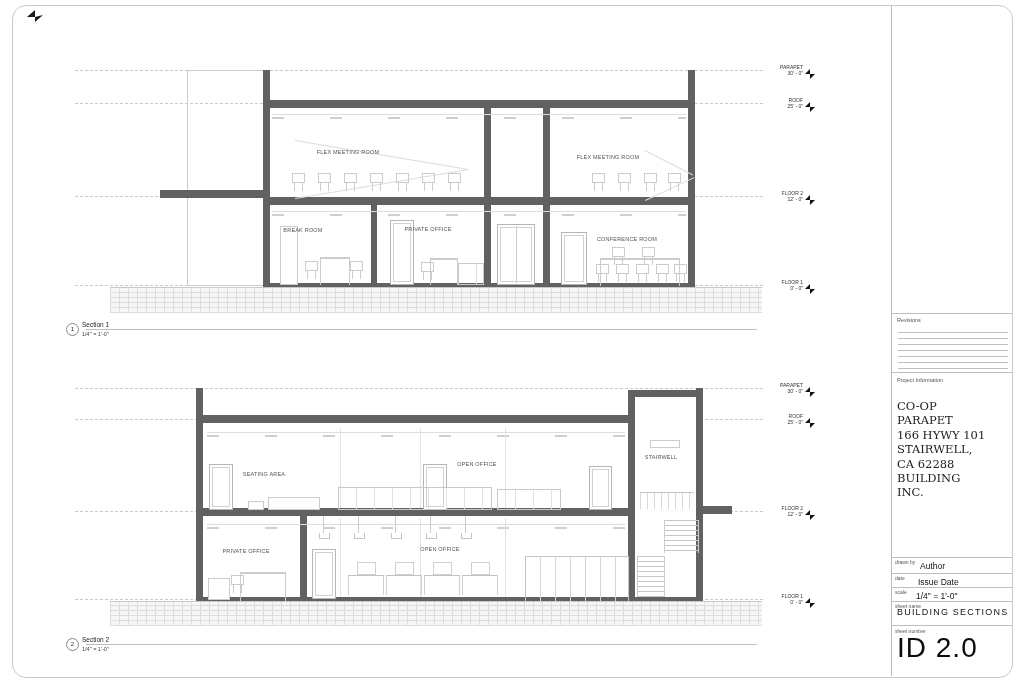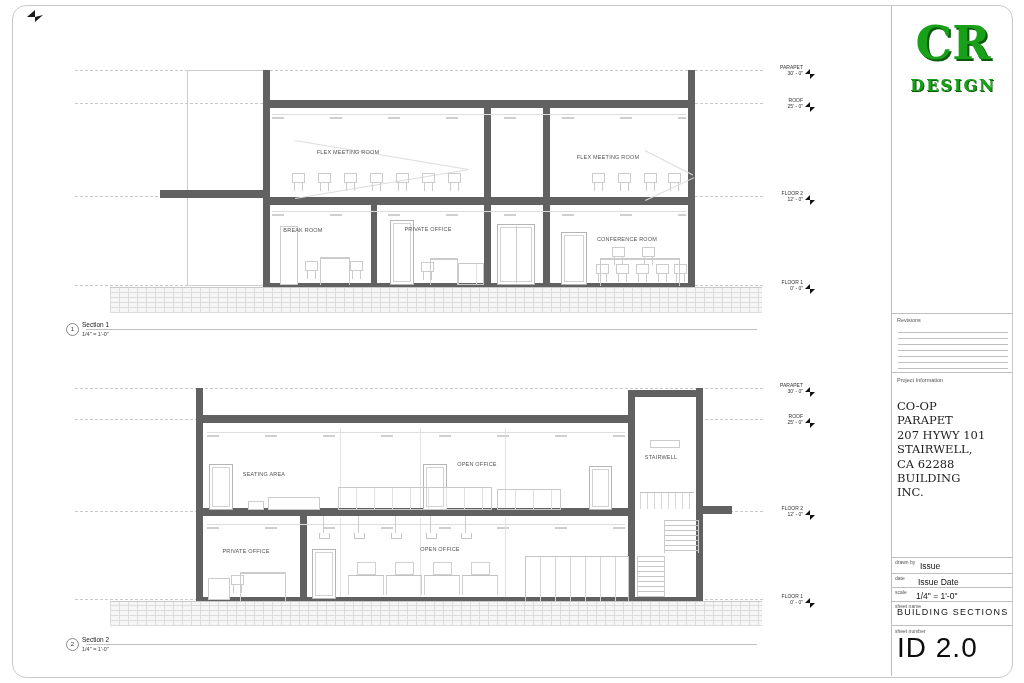--- a/index.html
+++ b/index.html
@@ -272,50 +272,46 @@
     <span class="num">2</span>
     <div class="st">
       <span class="t">Section 2</span>
       <span class="s">1/4" = 1'-0"</span>
     </div>
   </div>
   <div class="line" style="left:86px;top:644px;width:671px;height:1px"></div>
 
   <div class="tbsep"></div>
 
-  <div class="logo">
-    <div class="cr">CR</div>
-    <div class="dsg">DESIGN</div>
-  </div>
 
   <div class="line" style="left:891px;top:313px;width:121px;height:1px"></div>
   <div class="tblabel" style="left:897px;top:317px">Revisions</div>
   <div class="line" style="left:898px;top:332px;width:110px;height:1px"></div>
   <div class="line" style="left:898px;top:338px;width:110px;height:1px"></div>
   <div class="line" style="left:898px;top:344px;width:110px;height:1px"></div>
   <div class="line" style="left:898px;top:350px;width:110px;height:1px"></div>
   <div class="line" style="left:898px;top:356px;width:110px;height:1px"></div>
   <div class="line" style="left:898px;top:362px;width:110px;height:1px"></div>
   <div class="line" style="left:898px;top:368px;width:110px;height:1px"></div>
 
   <div class="line" style="left:891px;top:372px;width:121px;height:1px"></div>
   <div class="tblabel" style="left:897px;top:377px">Project Information</div>
   <div class="projinfo">
     <span>CO-OP</span>
     <span>PARAPET</span>
-    <span>207 HYWY 101</span>
+    <span>166 HYWY 101</span>
     <span>STAIRWELL,</span>
     <span>CA 62288</span>
     <span>BUILDING</span>
     <span>INC.</span>
   </div>
 
   <div class="line" style="left:891px;top:557px;width:121px;height:1px"></div>
   <div class="tblabel" style="left:895px;top:559px;font-size:5px">drawn by</div>
-  <div class="tbvalue" style="left:920px;top:561px">Issue</div>
+  <div class="tbvalue" style="left:920px;top:561px">Author</div>
 
   <div class="line" style="left:891px;top:573px;width:121px;height:1px"></div>
   <div class="tblabel" style="left:895px;top:575px;font-size:5px">date</div>
   <div class="tbvalue" style="left:918px;top:577px">Issue Date</div>
 
   <div class="line" style="left:891px;top:587px;width:121px;height:1px"></div>
   <div class="tblabel" style="left:895px;top:589px;font-size:5px">scale</div>
   <div class="tbvalue" style="left:916px;top:591px">1/4" = 1'-0"</div>
 
   <div class="line" style="left:891px;top:601px;width:121px;height:1px"></div>

